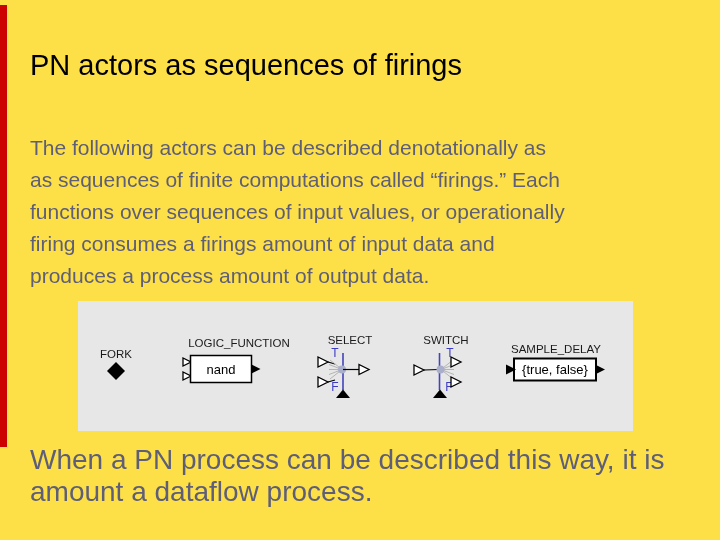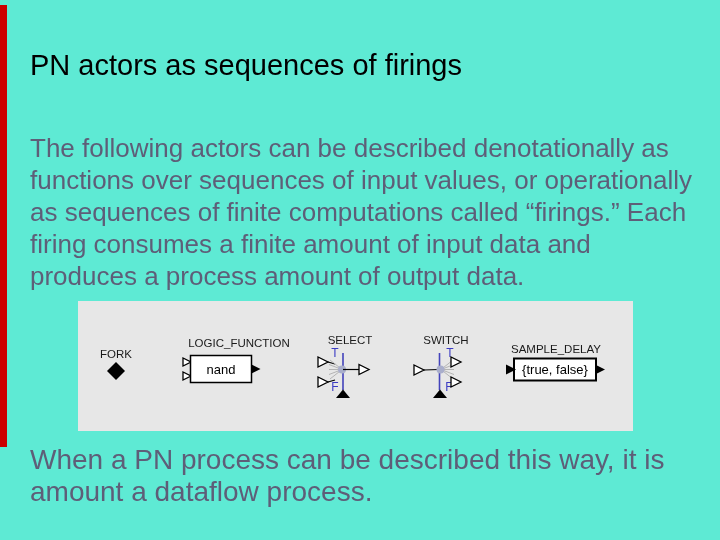--- a/index.html
+++ b/index.html
@@ -2,38 +2,38 @@
 <html><head>
 <meta charset="utf-8">
 <style>
   html, body { margin: 0; padding: 0; }
   body {
     width: 720px; height: 540px;
     background: #ffffff;
     font-family: "Liberation Sans", sans-serif;
     overflow: hidden;
   }
-  .slide { position: relative; width: 720px; height: 540px; background: #5eead4; }
+  .slide { position: relative; width: 720px; height: 540px; background: #fde047; }
 
   .accent-bar {
     position: absolute; left: 0; top: 5px;
     width: 7px; height: 442px;
     background: #cc0000;
   }
 
   .title {
     position: absolute; left: 30px; top: 49px;
     margin: 0;
     font-size: 29px; font-weight: 400; color: #000000;
     letter-spacing: 0px; white-space: nowrap;
   }
 
   .body-text {
     position: absolute; left: 30px; top: 132px;
-    font-size: 26px; line-height: 32px;
+    font-size: 21px; line-height: 32px;
     color: #5e5e78;
   }
   .body-text .line, .conclusion .line { white-space: nowrap; }
 
   .figure {
     position: absolute; left: 78px; top: 301px;
     width: 555px; height: 130px;
     background: #e7e7e7;
   }
 
@@ -67,23 +67,23 @@
 <body>
 
 <div class="slide">
 
   <div class="accent-bar"></div>
 
   <h1 class="title">PN actors as sequences of firings</h1>
 
   <div class="body-text">
     <div class="line">The following actors can be described denotationally as</div>
+    <div class="line">as sequences of finite computations called “firings.” Each</div>
     <div class="line">functions over sequences of input values, or operationally</div>
-    <div class="line">as sequences of finite computations called “firings.” Each</div>
-    <div class="line">firing consumes a finite amount of input data and</div>
+    <div class="line">firing consumes a firings amount of input data and</div>
     <div class="line">produces a process amount of output data.</div>
   </div>
 
   <div class="figure">
     <svg viewBox="0 0 555 130" width="555" height="130">
 
       <g>
         <text x="38" y="56.5" class="lbl">FORK</text>
         <path d="M38 61 L47 70 L38 79 L29 70 Z" class="ctrl"></path>
       </g>

